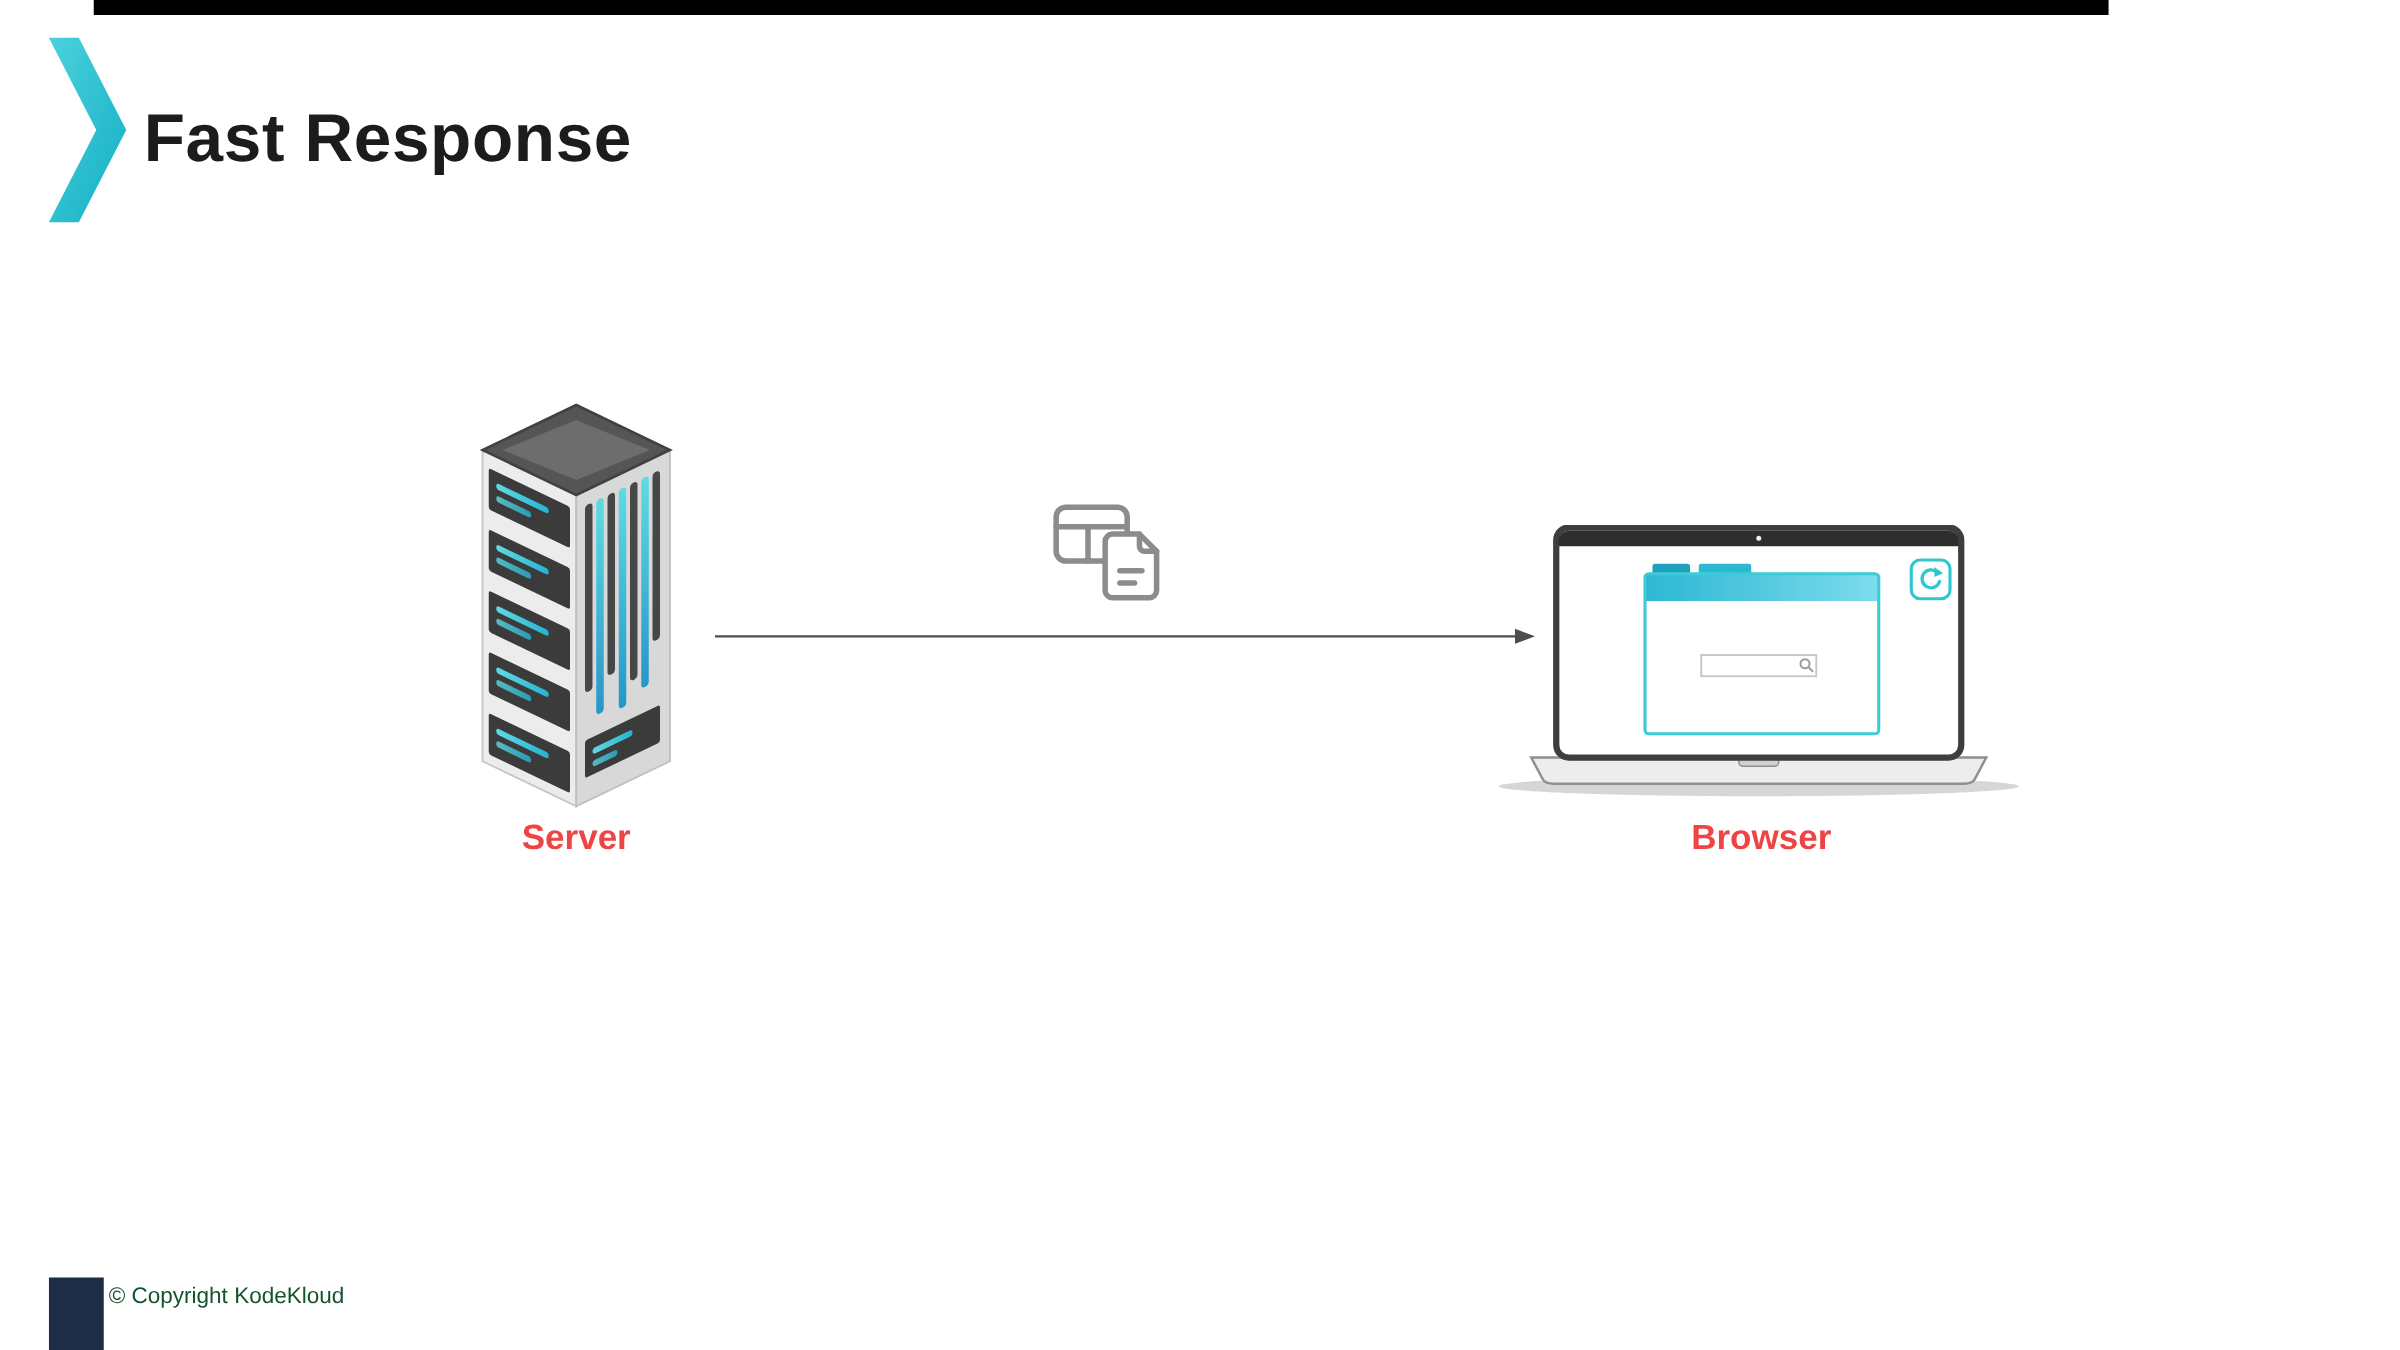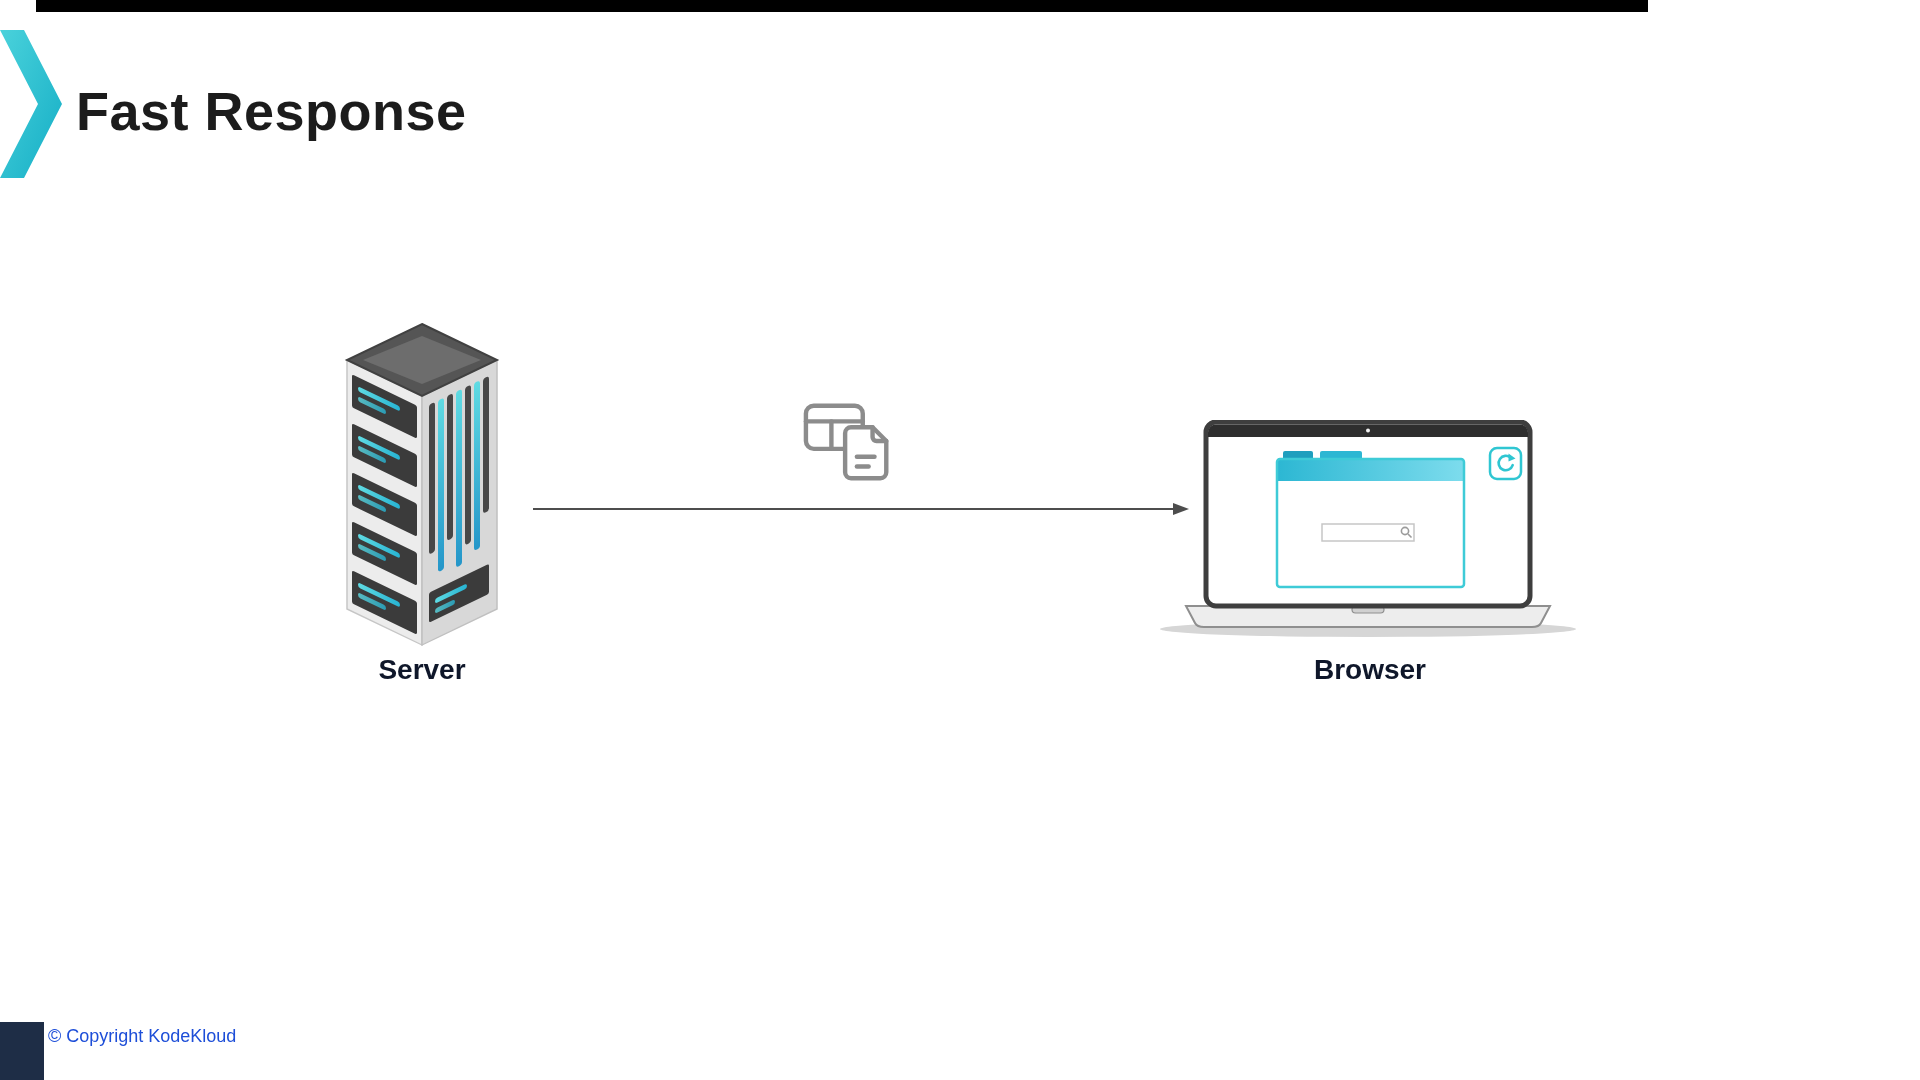--- a/index.html
+++ b/index.html
@@ -1,40 +1,40 @@
 <!DOCTYPE html>
 <html><head>
 <meta charset="utf-8">
 <style>
   * { margin: 0; padding: 0; box-sizing: border-box; }
   html, body { width: 1920px; height: 1080px; background: #ffffff; }
   body { font-family: "Liberation Sans", sans-serif; }
-  .slide { position: relative; width: 1648px; height: 1080px; background: #ffffff; overflow: hidden; }
+  .slide { position: relative; width: 1648px; height: 1080px; background: #ffffff; overflow: hidden; margin-left: 39px; }
 
   .top-bar { position: absolute; left: 36px; right: 0; top: 0; height: 12px; background: #000000; }
 
   .logo { position: absolute; left: 0; top: 30px; }
 
   .title { position: absolute; left: 76px; top: 80px; font-size: 54px; font-weight: 600;
            color: #1c1c1c; letter-spacing: 0.5px; }
 
   .server-svg  { position: absolute; left: 341px; top: 322px; }
   .laptop-svg  { position: absolute; left: 1160px; top: 420px; }
   .transfer-svg{ position: absolute; left: 802px; top: 392px; }
   .arrow-svg   { position: absolute; left: 533px; top: 500px; }
 
   .node-label { position: absolute; top: 654px; text-align: center; font-size: 28px;
-                font-weight: 700; color: #0f172a; }
+                font-weight: 700; color: #ef4444; }
   .server-label  { left: 341px; width: 162px; }
   .browser-label { left: 1270px; width: 200px; }
 
   .caption { position: absolute; left: 700px; top: 528px; width: 300px; text-align: center;
              font-size: 27px; color: #5f5f5f; }
 
-  .copyright { position: absolute; left: 48px; top: 1026px; font-size: 18px; color: #1d4ed8; }
+  .copyright { position: absolute; left: 48px; top: 1026px; font-size: 18px; color: #14532d; }
 
   .corner-square { position: absolute; left: 0; top: 1022px; width: 44px; height: 58px;
                    background: #1e2d46; }
 </style>
 </head>
 <body>
 
 <div class="slide">
 
   <div class="top-bar"></div>

